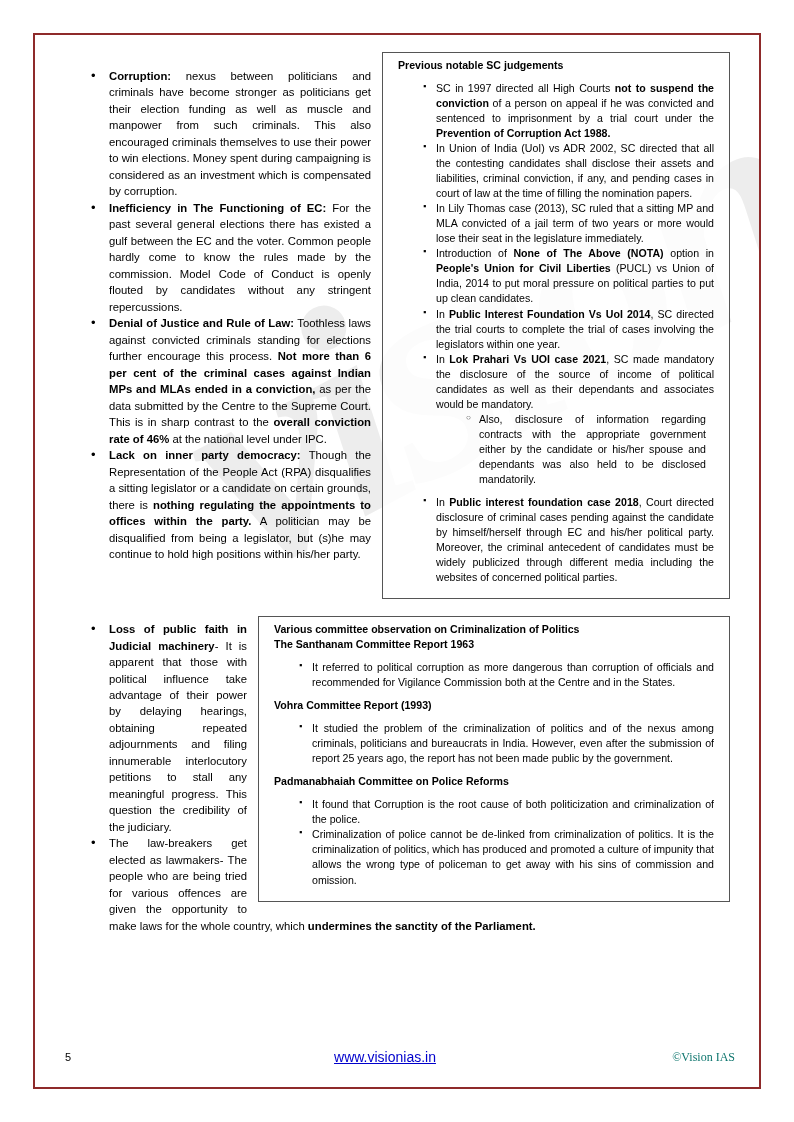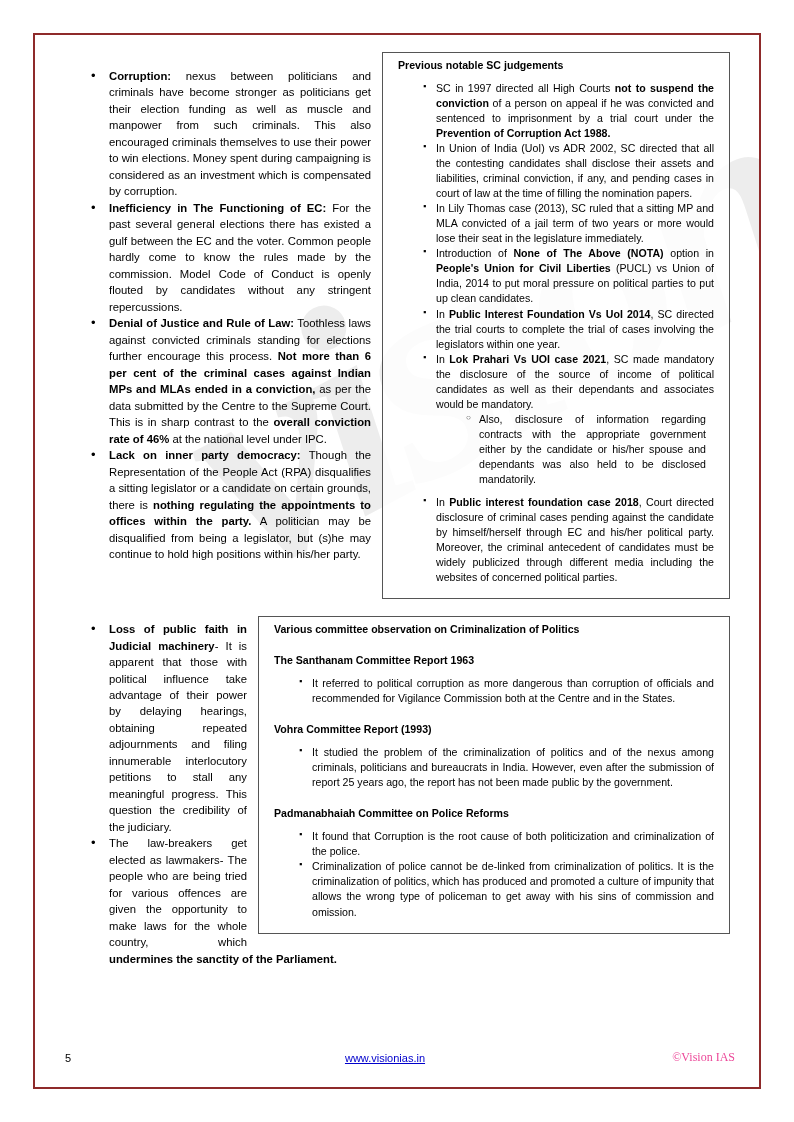--- a/index.html
+++ b/index.html
@@ -112,21 +112,21 @@
     margin-top: 0;
   }
   .callout ul.sub > li::before {
     content: "\25CB";
     font-size: 8px;
     top: 0px;
     color: #444;
   }
   .callout .sub-head {
     font-weight: 700;
-    margin-top: 16px;
+    margin-top: 0px;
   }
 
   
   ul.main {
     margin: 16px;
     padding: 0;
     list-style: none;
   }
   ul.main > li {
     position: relative;
@@ -161,28 +161,28 @@
     align-items: center;
     justify-content: space-between;
     font-size: 11px;
     z-index: 3;
   }
   #footer .page-num { width: 120px; text-align: left; color:#000; }
   #footer .site-link {
     flex: 1;
     text-align: center;
     color: #0000cc;
-    font-size: 11px;
+    font-size: 14px;
   }
   #footer .copyright {
     width: 150px;
     text-align: right;
     font-family: "Liberation Serif", serif;
     font-size: 12px;
-    color: #ec4899;
+    color: #0f766e;
   }
   .clearer { clear: both; height: 0; }
 </style>
 </head>
 <body>
 
 <div id="page" style="border-color: rgb(142, 42, 42);">
 
   <div id="watermark">
     <div class="wm-text">visionias</div>

